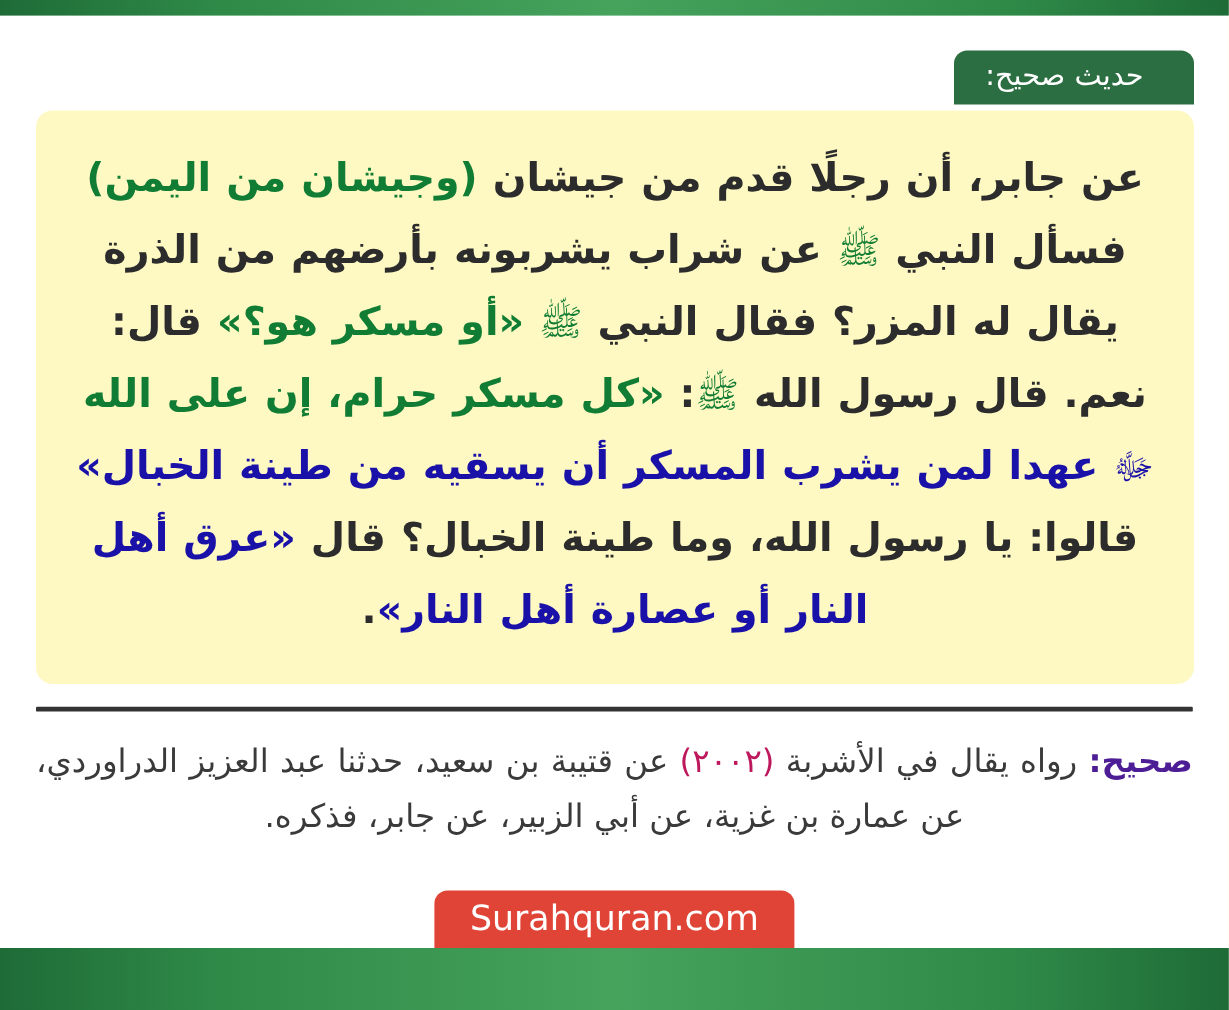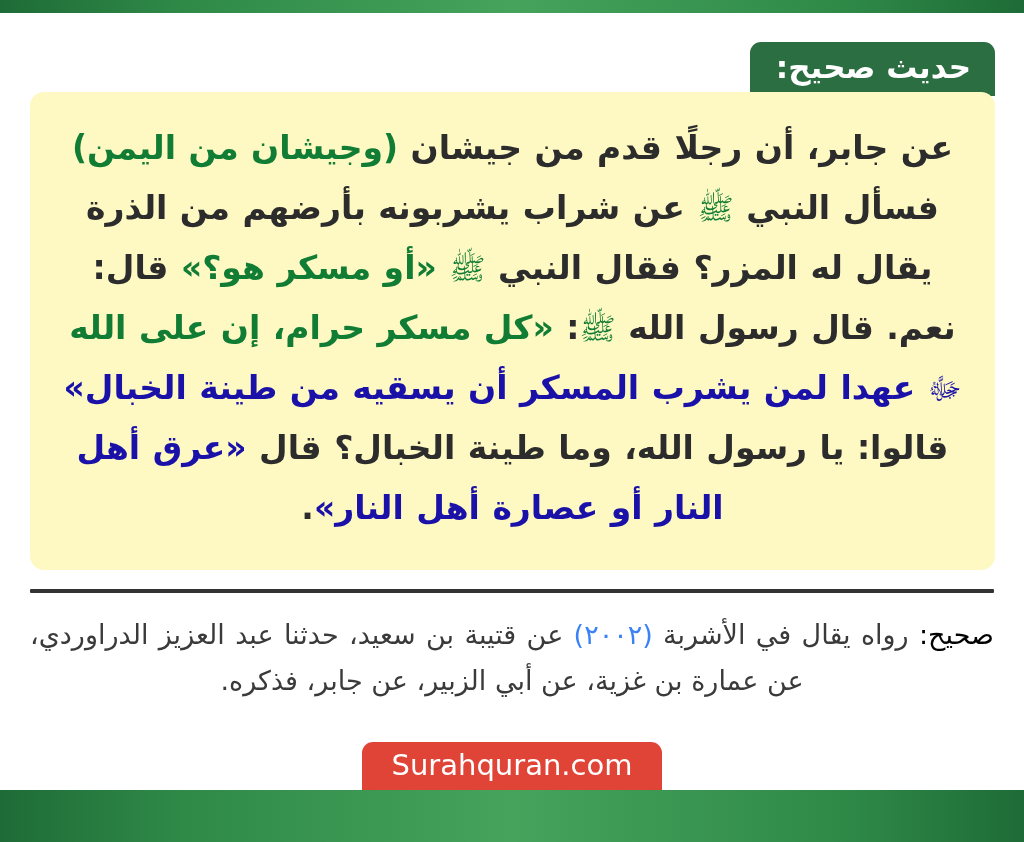--- a/index.html
+++ b/index.html
@@ -42,23 +42,23 @@
     position: absolute;
     top: 42px;
     left: 30px;
     right: 29px;
     display: flex;
     justify-content: flex-start;
   }
   .grade-badge {
     background: #2b6e41;
     color: #ffffff;
-    font-size: 31px;
-    font-weight: 700;
-    padding: 6px 24px 9px 26px;
+    font-size: 24px;
+    font-weight: 400;
+    padding: 6px 42px 9px 26px;
     border-radius: 11px 11px 0 0;
     line-height: 1.25;
     letter-spacing: 0;
     white-space: nowrap;
   }
 
   
   .hadith-panel {
     position: absolute;
     top: 92px;
@@ -110,25 +110,25 @@
     right: 30px;
     left: 30px;
     font-size: 27px;
     line-height: 1.72;
     color: #3a3a3a;
     text-align: justify;
     text-align-last: center;
     font-weight: 400;
   }
   .attribution .grade-word {
-    color: #000000;
-    font-weight: 400;
+    color: #4c1d95;
+    font-weight: 700;
   }
   .attribution .ref-num {
-    color: #3b82f6;
+    color: #be185d;
     font-weight: 400;
   }
 
   
   .footer-wrap {
     position: absolute;
     bottom: 52px;
     left: 0;
     width: 1024px;
     height: 48px;

